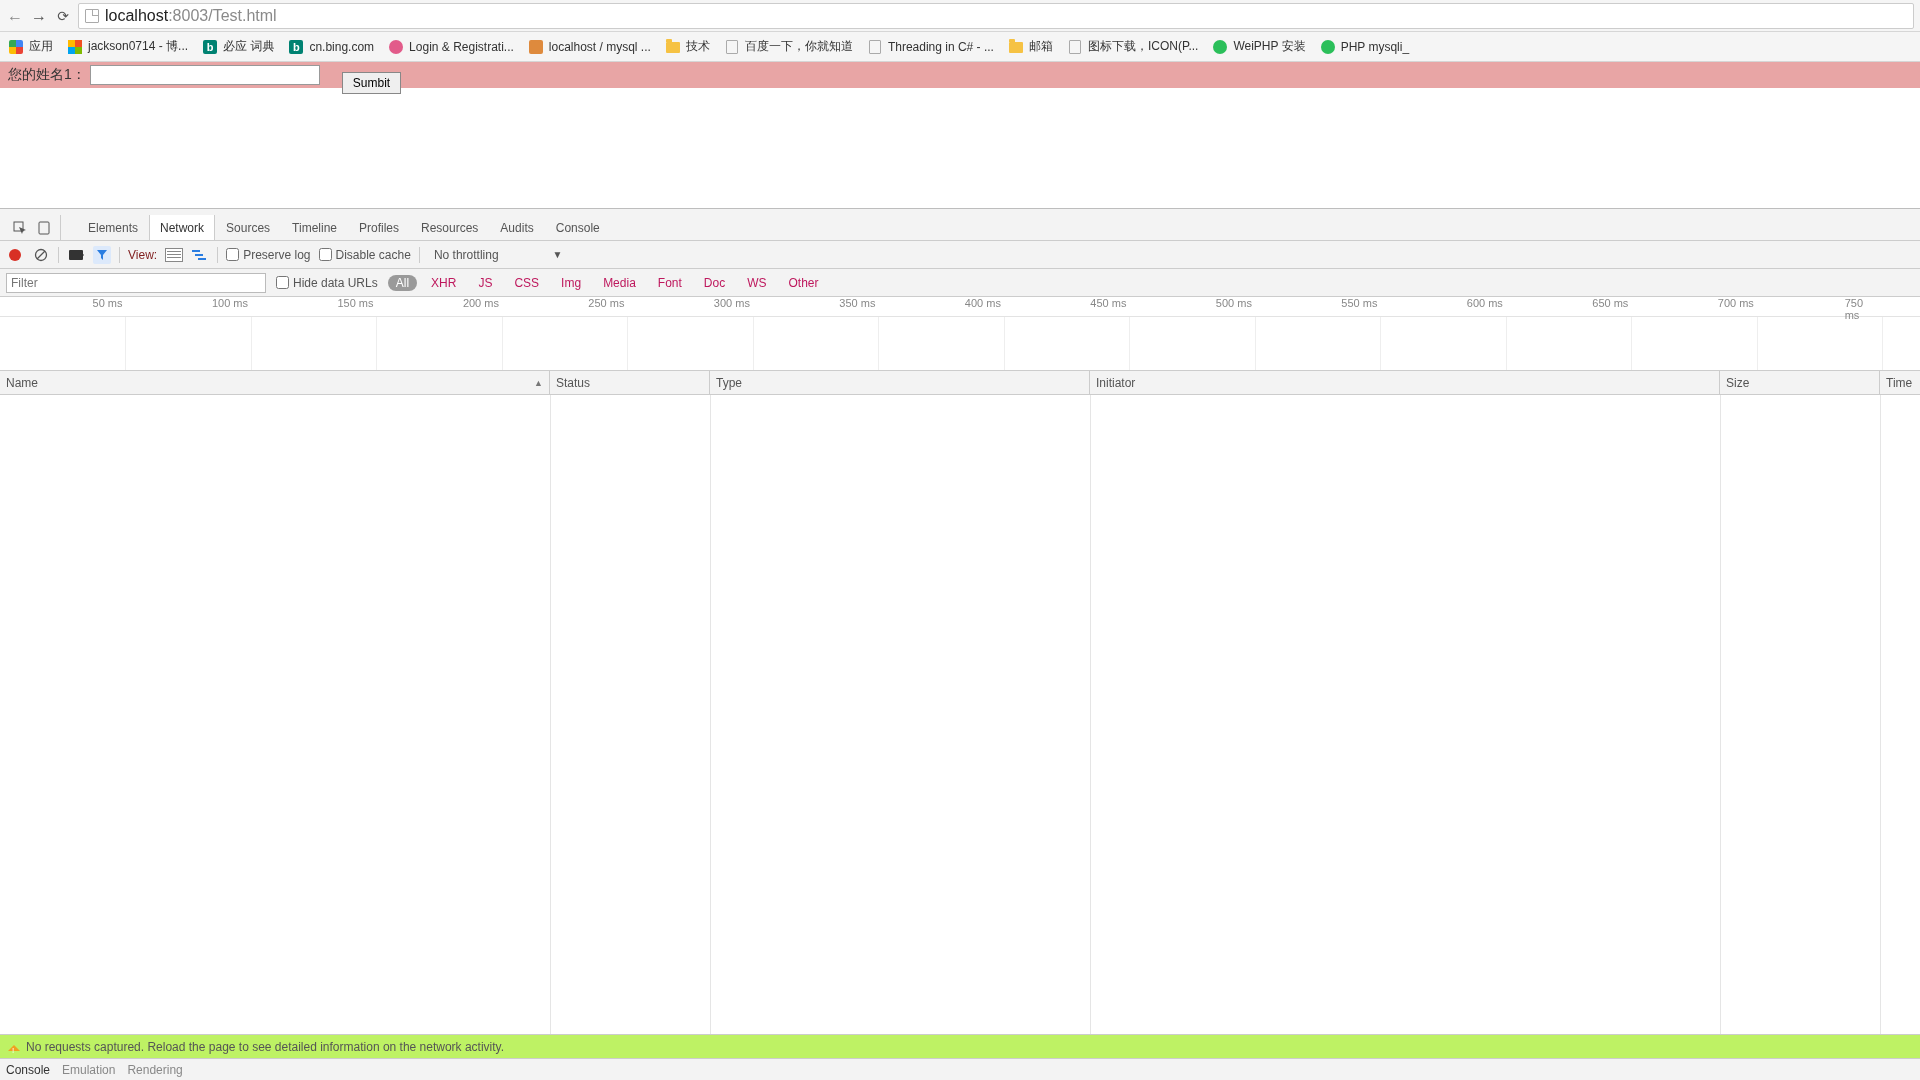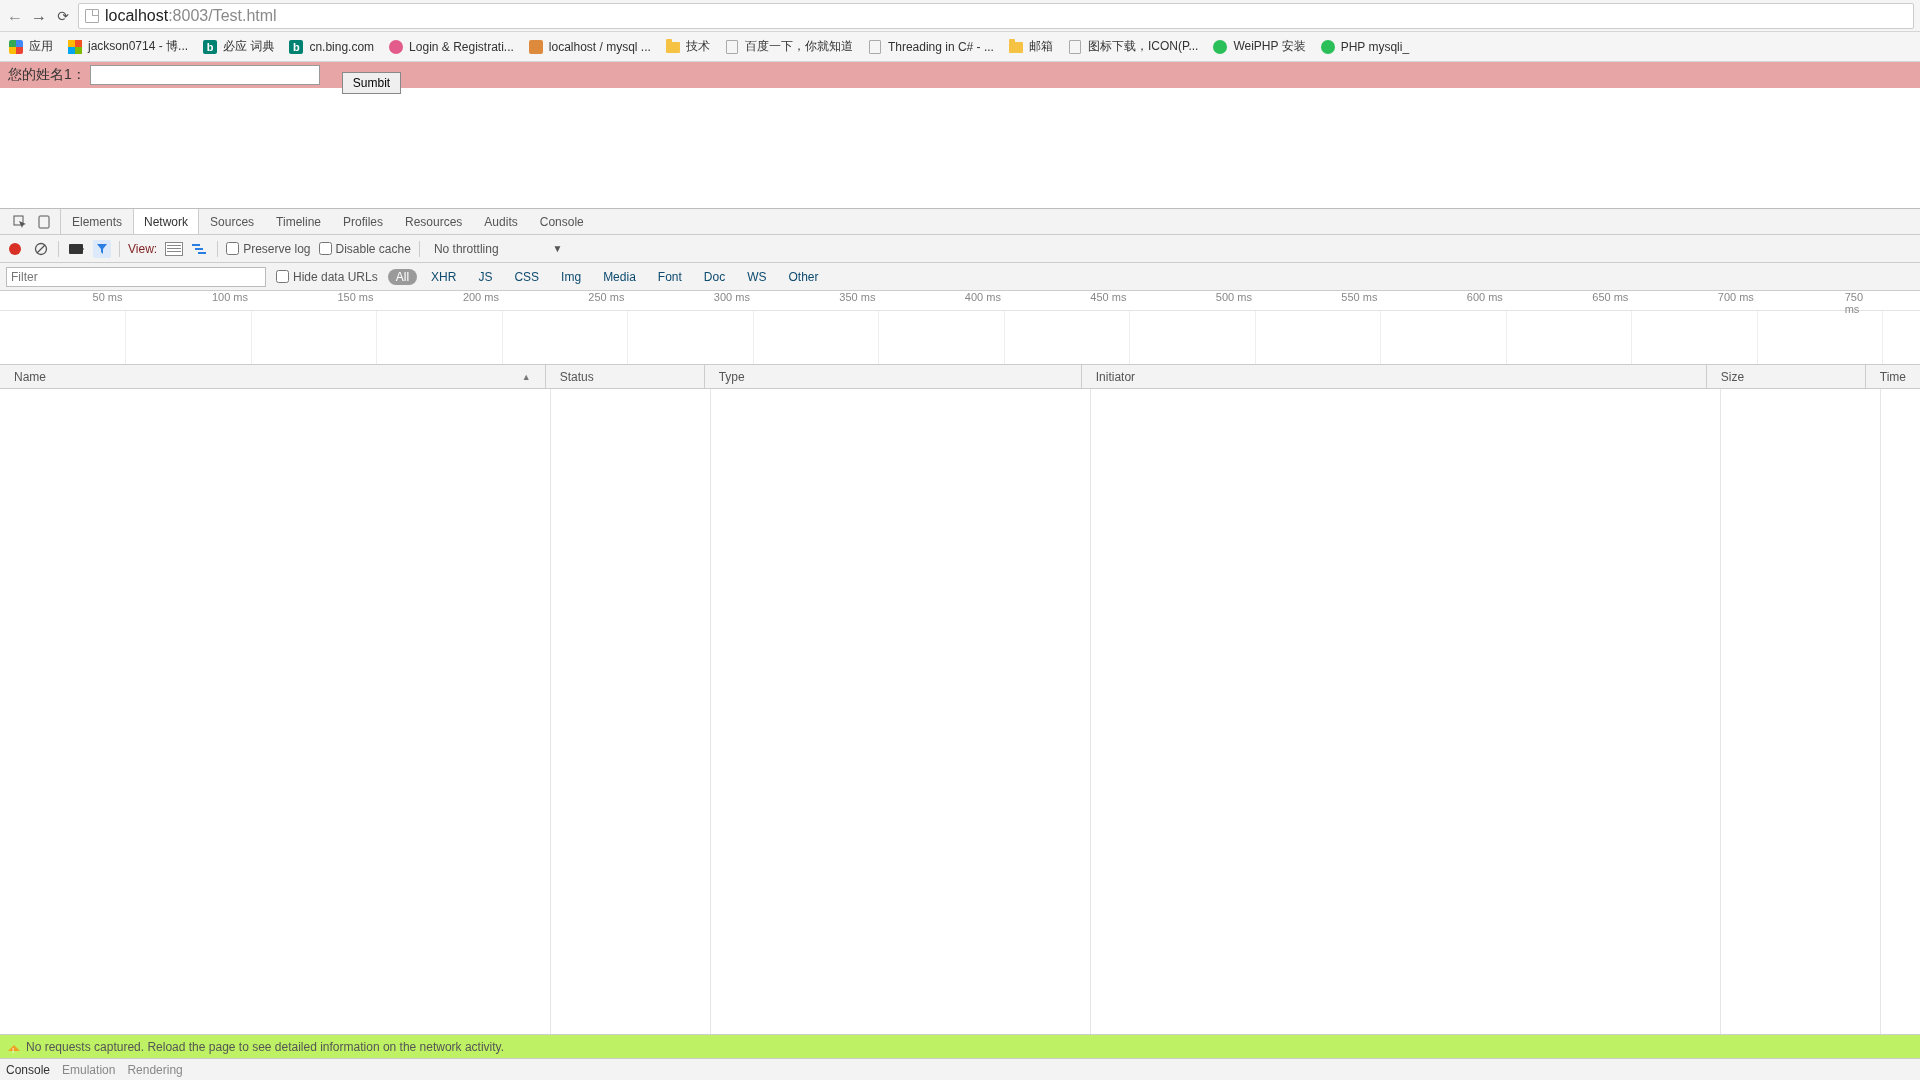--- a/index.html
+++ b/index.html
@@ -37,21 +37,21 @@
   .page-area { height: 146px; background: #fff; }
   .pink-form { display:flex; align-items:center; height:26px; background:#e8a5a5; padding:0 8px; gap:4px; }
   .pink-form label { font-size:14px; color:#333; }
   .pink-form input[type=text] { width:230px; height:20px; border:1px solid #999; background:#fff; font-size:12px; padding:0 3px; }
   .pink-form button { height:22px; padding:0 10px; border:1px solid #888; background:#efefef; font-size:12px; cursor:pointer; margin-left:18px;margin-top:16px; }
 
   
   .devtools { border-top:1px solid #bdbdbd; background:#f3f3f3; display:flex; flex-direction:column; height: calc(1080px - 32px - 30px - 146px); }
 
   
-  .dt-tabs { display:flex; align-items:center; height:26px; border-bottom:1px solid #ccc; background:#f3f3f3; padding-left:4px; gap:0; }
+  .dt-tabs { display:flex; align-items:center; height:26px; border-bottom:1px solid #ccc; background:#f3f3f3; padding-left:4px; gap:16px;margin-top:6px; }
   .dt-dock-icons { display:flex; align-items:center; gap:8px; padding:0 8px; border-right:1px solid #ccc; height:100%; }
   .dt-dock-icons span { width:16px; height:16px; display:flex; align-items:center; justify-content:center; color:#555; cursor:pointer; }
   .dt-tab { padding:0 10px; height:100%; display:flex; align-items:center; font-size:12px; color:#555; cursor:pointer; border-right:1px solid transparent; border-left:1px solid transparent; }
   .dt-tab.active { background:#fff; border-left:1px solid #ccc; border-right:1px solid #ccc; color:#333; }
 
   
   .net-toolbar { display:flex; align-items:center; height:28px; border-bottom:1px solid #ccc; background:#f3f3f3; padding:0 6px; gap:8px; font-size:12px; }
   .tb-icon { width:18px; height:18px; display:flex; align-items:center; justify-content:center; cursor:pointer; border-radius:2px; }
   .tb-sep { width:1px; height:16px; background:#ccc; }
   .record-dot { width:12px; height:12px; border-radius:50%; background:#d83025; }
@@ -62,34 +62,34 @@
   .view-btn { width:18px; height:14px; border:1px solid #888; display:flex; flex-direction:column; justify-content:space-around; padding:1px; background:#fff; }
   .view-btn span { height:1px; background:#888; }
   .view-btn2 { width:18px; height:14px; position:relative; color:#2a7de1; font-size:14px; display:flex; align-items:center; justify-content:center; }
   label.chk { display:flex; align-items:center; gap:4px; color:#555; }
   .throttle-sel { display:flex; align-items:center; gap:4px; color:#555; margin-left:6px; }
   .throttle-sel .caret { font-size:10px; color:#555; margin-left:50px; }
 
   
   .filter-row { display:flex; align-items:center; height:28px; border-bottom:1px solid #ccc; background:#f3f3f3; padding:0 6px; gap:10px; font-size:12px; }
   .filter-input { width:260px; height:20px; border:1px solid #bbb; background:#fff; font-size:12px; padding:0 4px; color:#999; }
-  .type-pill { padding:1px 8px; border-radius:8px; color:#0c4a6e; cursor:pointer; }
+  .type-pill { padding:1px 8px; border-radius:8px; color:#be185d; cursor:pointer; }
   .type-pill.active { background:#9a9a9a; color:#fff; }
 
   
   .timeline { height:74px; border-bottom:1px solid #ccc; background:#fff; position:relative; overflow:hidden; }
   .tl-ruler { position:relative; height:20px; border-bottom:1px solid #e3e3e3;text-decoration:underline; }
   .tl-tick { position:absolute; top:0; font-size:11px; color:#888; transform:translateX(-100%); padding-right:3px; }
   .tl-grid { position:absolute; top:20px; bottom:0; left:0; right:0; }
   .tl-vline { position:absolute; top:0; bottom:0; width:1px; background:#eee; }
 
   
   .net-table { flex:1; display:flex; flex-direction:column; background:#fff; }
   .net-thead { display:flex; height:24px; border-bottom:1px solid #ccc; background:#f3f3f3; font-size:12px; }
-  .net-th { display:flex; align-items:center; padding:0 14px; border-right:1px solid #ccc; color:#555; position:relative; }
+  .net-th { display:flex; align-items:center; padding:0 6px; border-right:1px solid #ccc; color:#555; position:relative; }
   .net-th .sort { font-size:9px; color:#777; margin-left:auto; }
   .col-name { width:550px; }
   .col-status { width:160px; }
   .col-type { width:380px; }
   .col-init { width:630px; }
   .col-size { width:160px; }
   .col-time { flex:1; border-right:none; }
   .net-tbody { flex:1; display:flex; position:relative; }
   .vline { width:1px; background:#e5e5e5; }
 

